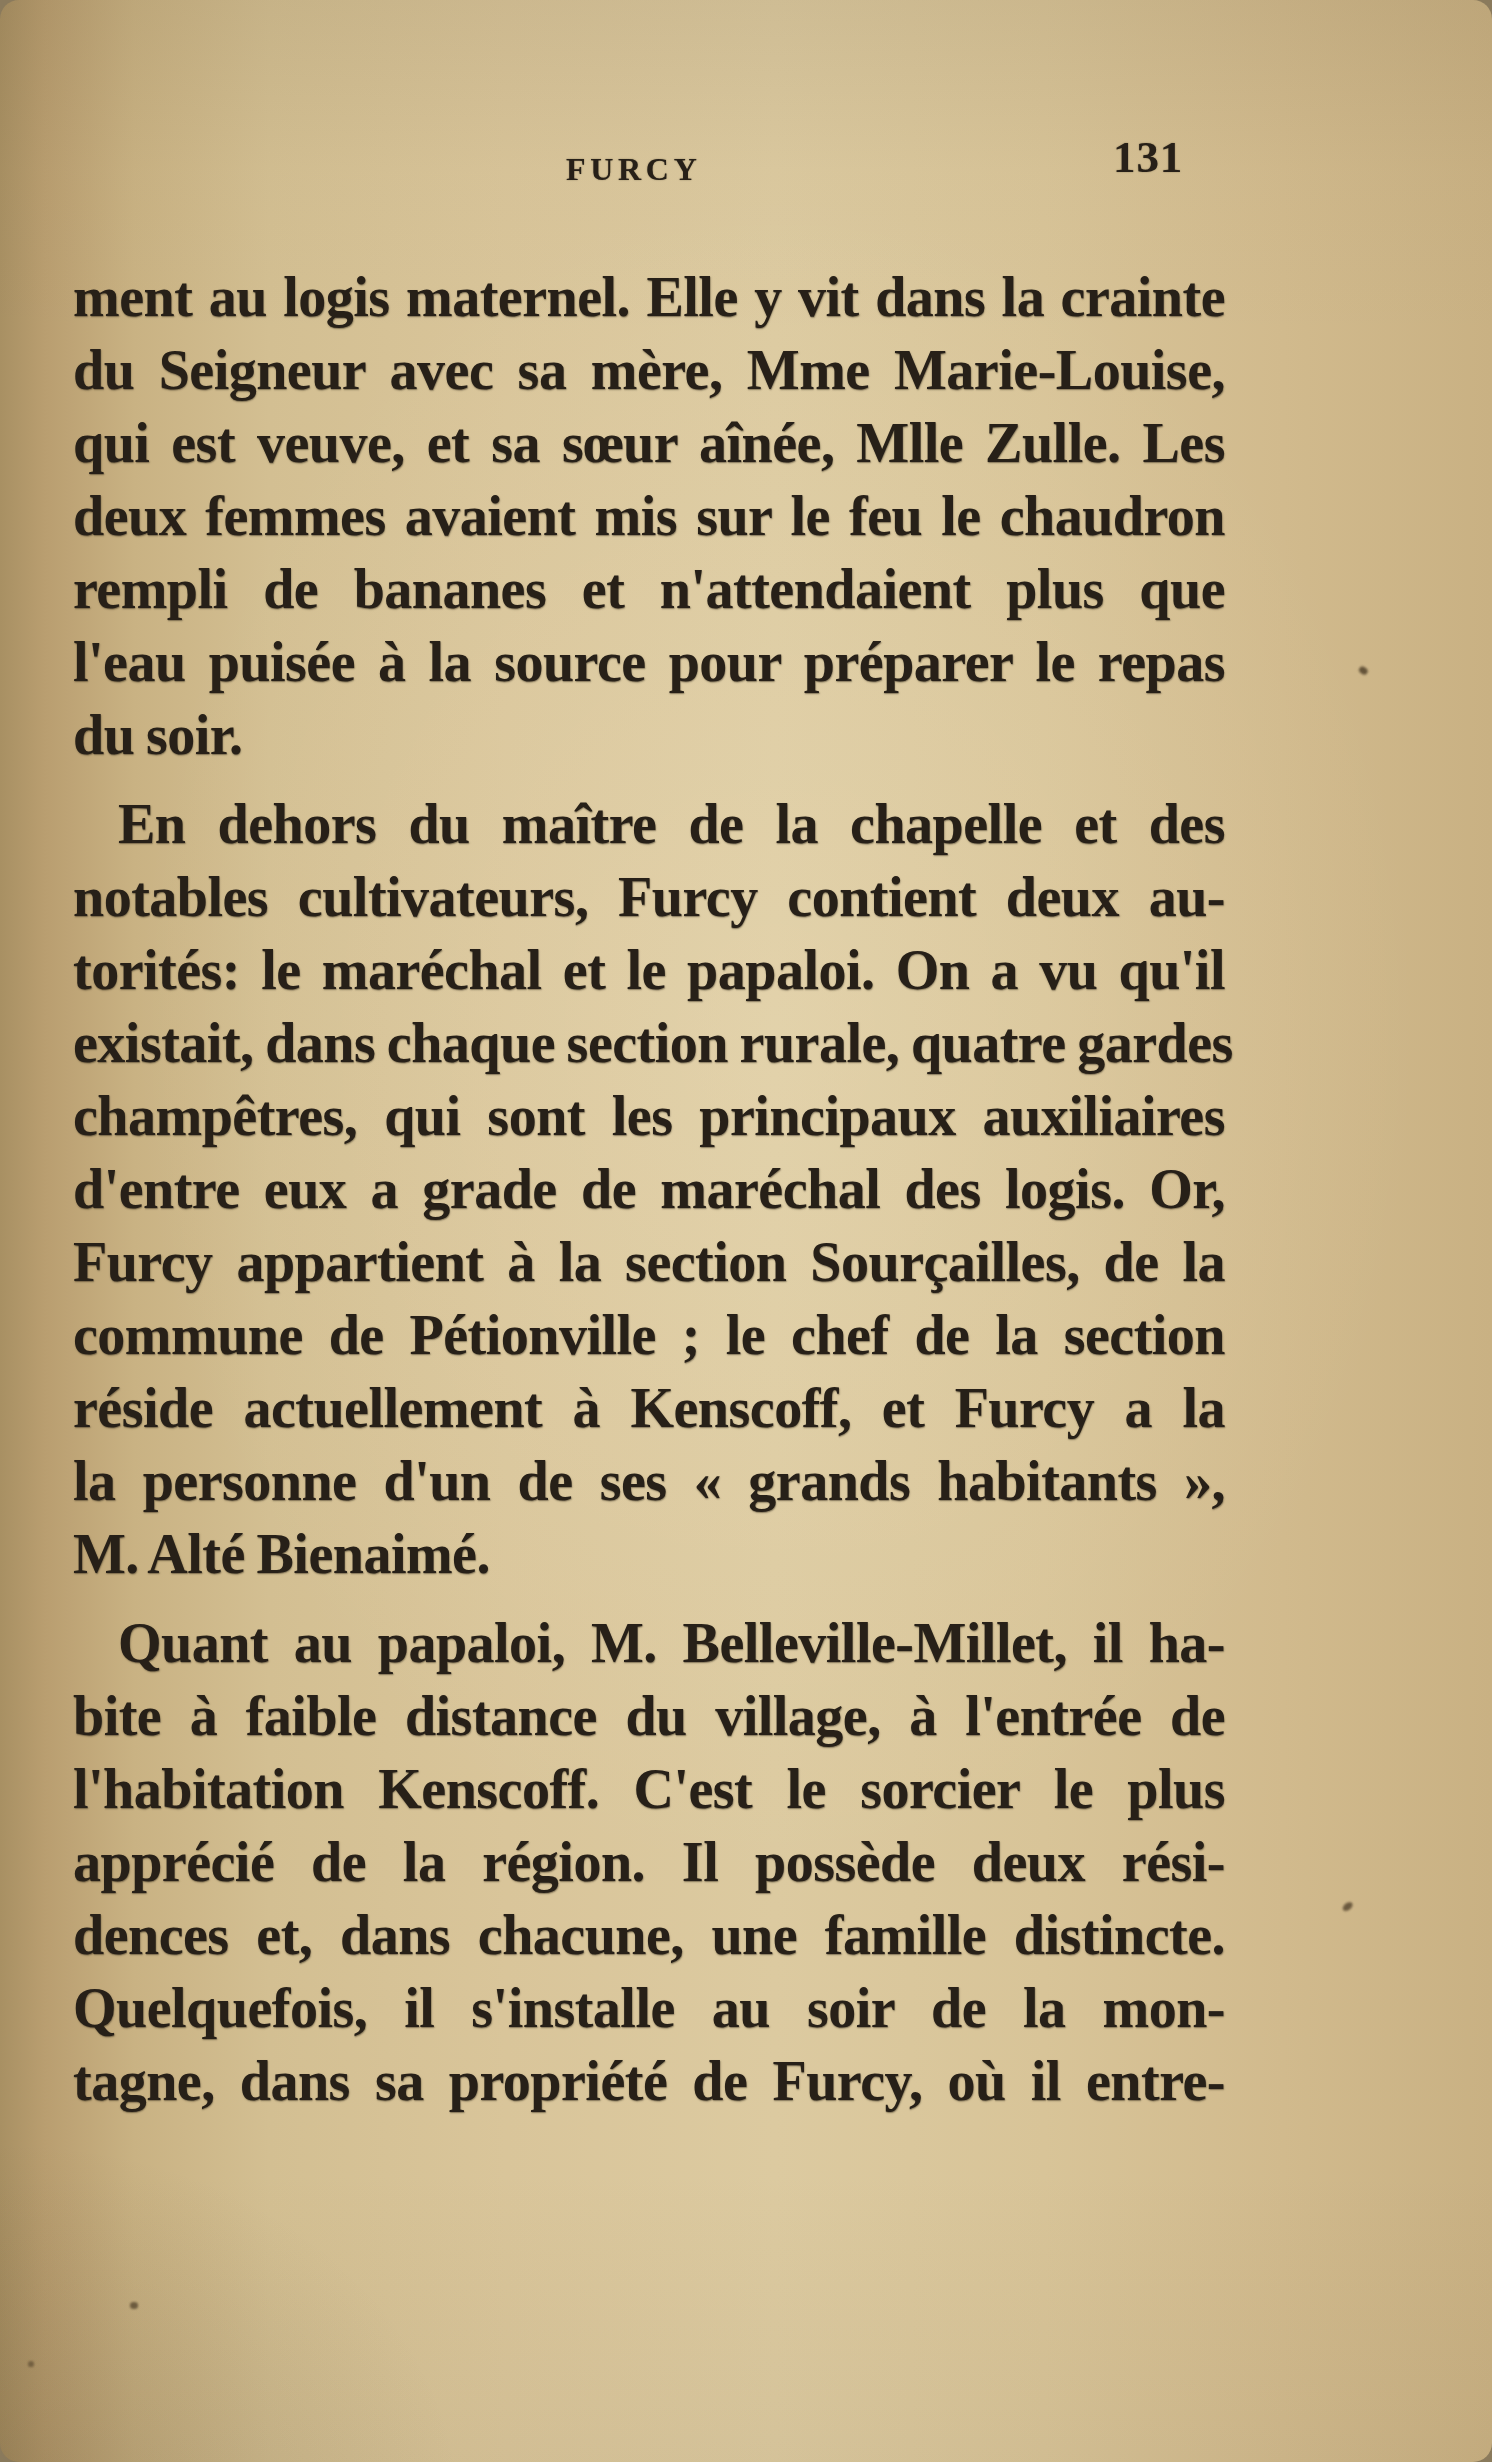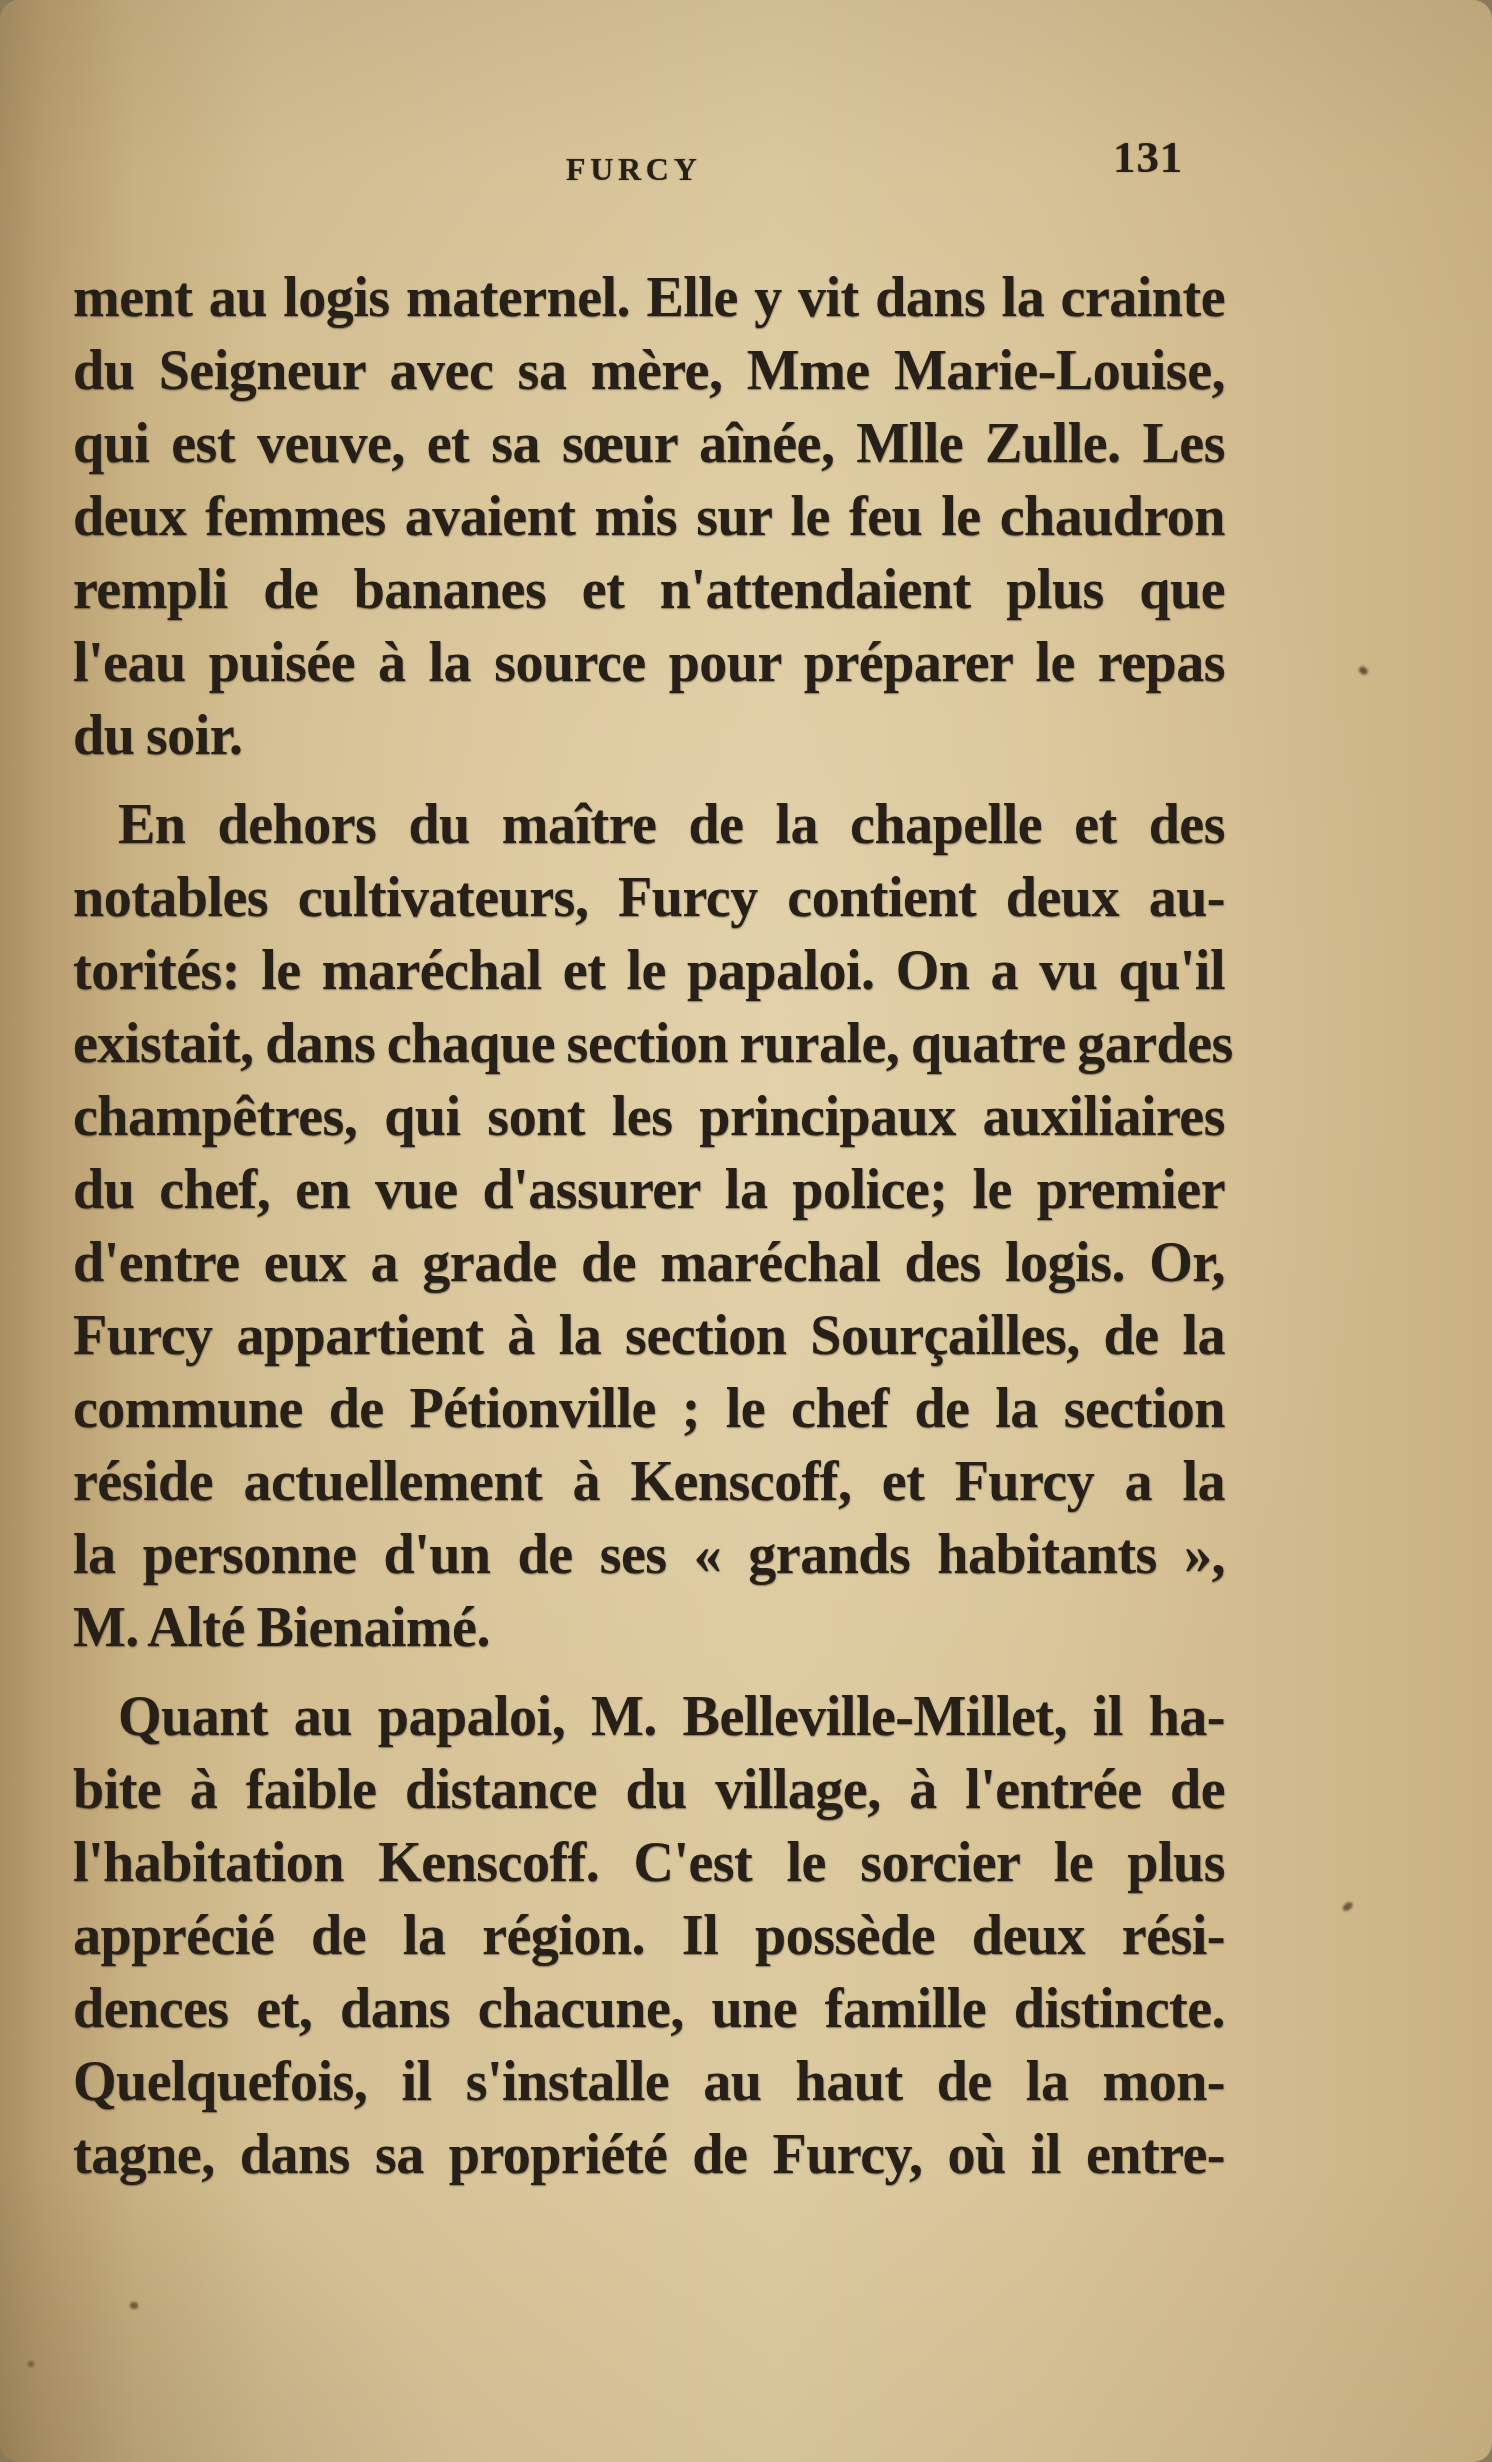--- a/index.html
+++ b/index.html
@@ -94,35 +94,34 @@
         <div class="line">rempli de bananes et n'attendaient plus que</div>
         <div class="line">l'eau puisée à la source pour préparer le repas</div>
         <div class="line flush">du soir.</div>
       </div>
       <div class="paragraph">
         <div class="line indent">En dehors du maître de la chapelle et des</div>
         <div class="line">notables cultivateurs, Furcy contient deux au-</div>
         <div class="line">torités: le maréchal et le papaloi. On a vu qu'il</div>
         <div class="line">existait, dans chaque section rurale, quatre gardes</div>
         <div class="line">champêtres, qui sont les principaux auxiliaires</div>
-        <div class="line">du chef, en vue d'assurer la police; le premier</div>
         <div class="line">d'entre eux a grade de maréchal des logis. Or,</div>
         <div class="line">Furcy appartient à la section Sourçailles, de la</div>
         <div class="line">commune de Pétionville ; le chef de la section</div>
         <div class="line">réside actuellement à Kenscoff, et Furcy a la</div>
         <div class="line">la personne d'un de ses « grands habitants »,</div>
         <div class="line flush">M. Alté Bienaimé.</div>
       </div>
       <div class="paragraph">
         <div class="line indent">Quant au papaloi, M. Belleville-Millet, il ha-</div>
         <div class="line">bite à faible distance du village, à l'entrée de</div>
         <div class="line">l'habitation Kenscoff. C'est le sorcier le plus</div>
         <div class="line">apprécié de la région. Il possède deux rési-</div>
         <div class="line">dences et, dans chacune, une famille distincte.</div>
-        <div class="line">Quelquefois, il s'installe au haut de la mon-</div>
+        <div class="line">Quelquefois, il s'installe au soir de la mon-</div>
         <div class="line">tagne, dans sa propriété de Furcy, où il entre-</div>
       </div>
     </div>
 <div class="speck" style="left: 1359px; top: 667px; width: 8.5px; height: 6.6px; opacity: 0.8; transform: rotate(35deg);"></div>
     <div class="speck" style="left: 1342px; top: 1903px; width: 11.4px; height: 6.6px; opacity: 0.75; transform: rotate(-38deg);"></div>
     <div class="speck" style="left: 130px; top: 2302px; width: 7.6px; height: 6.6px; opacity: 0.7; transform: rotate(0deg);"></div>
     <div class="speck" style="left: 28px; top: 2361px; width: 5.7px; height: 5.7px; opacity: 0.55; transform: rotate(0deg);"></div>
   </div>
 
 

